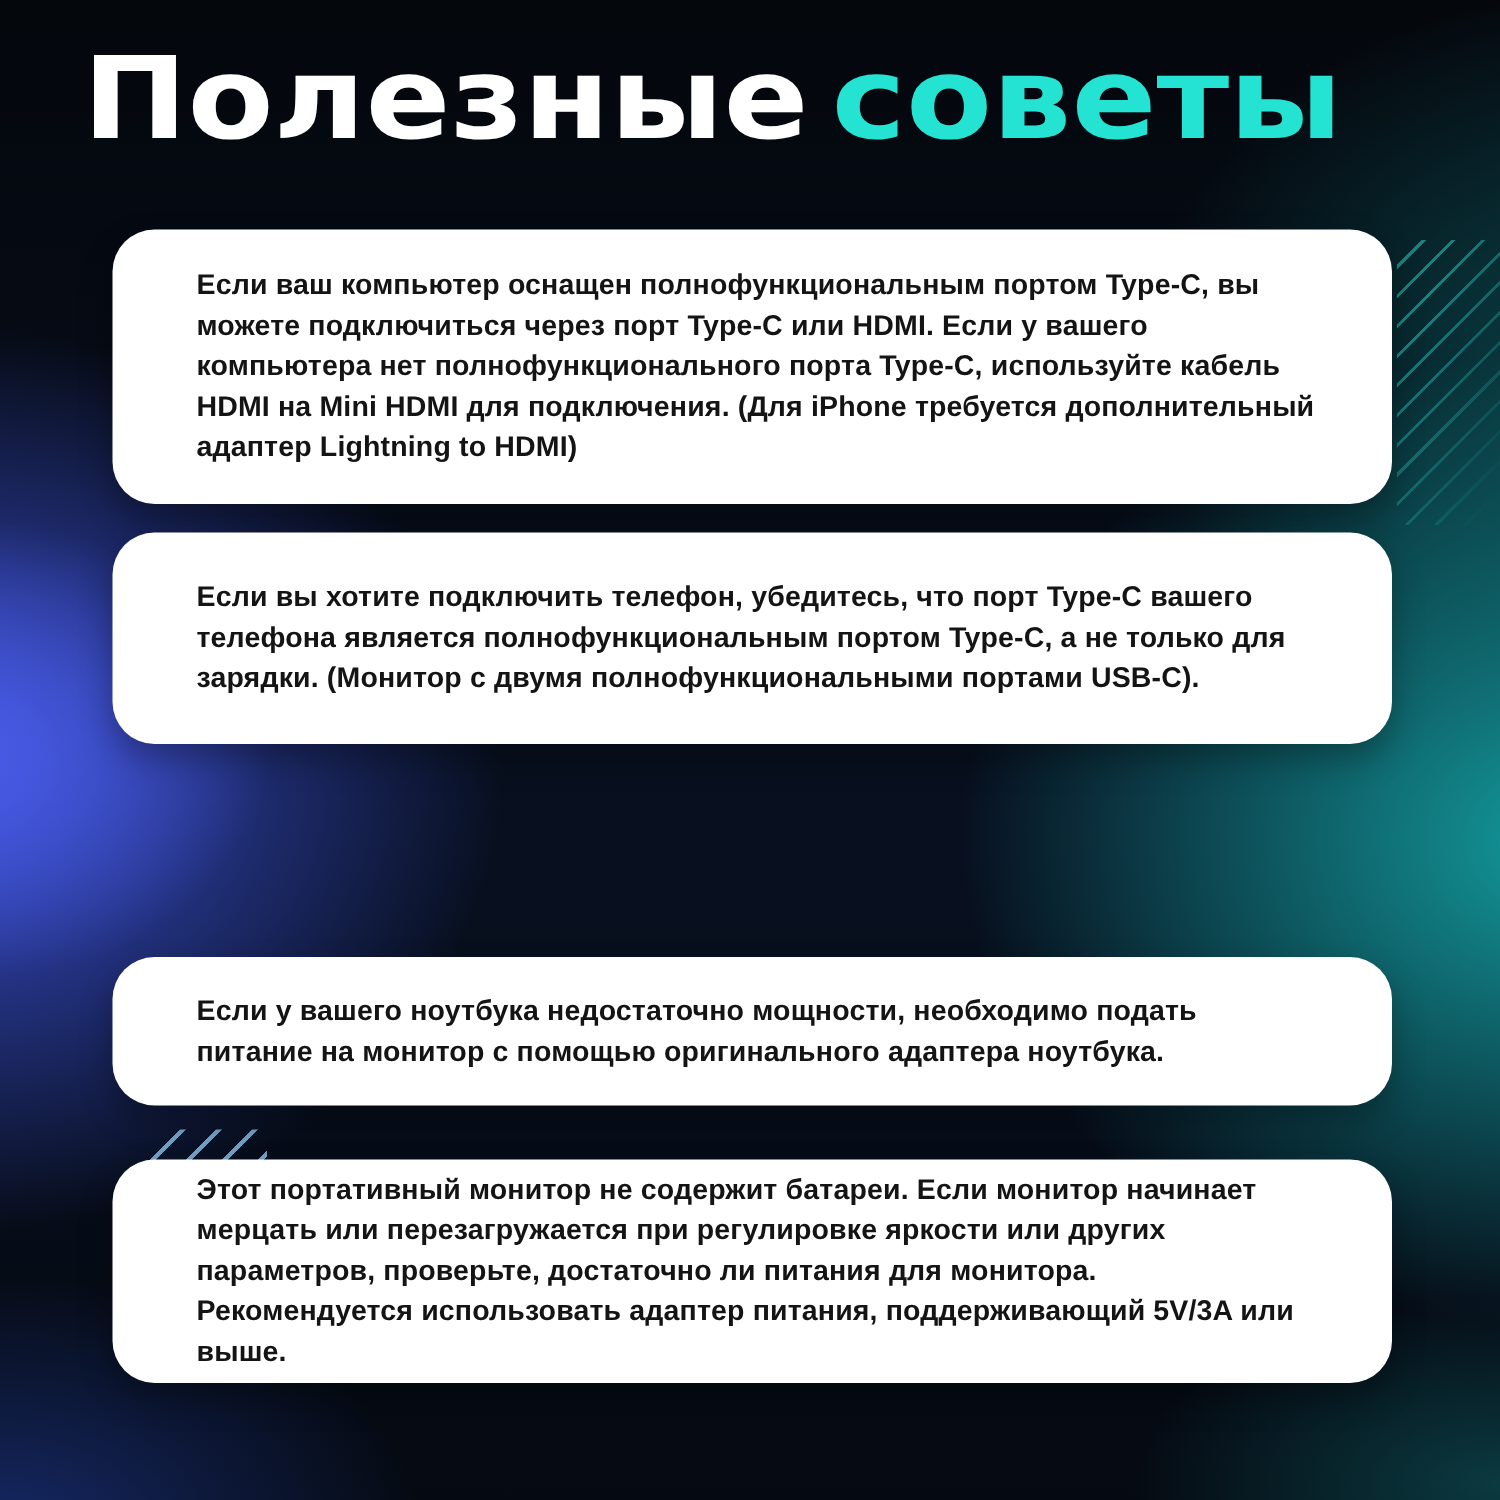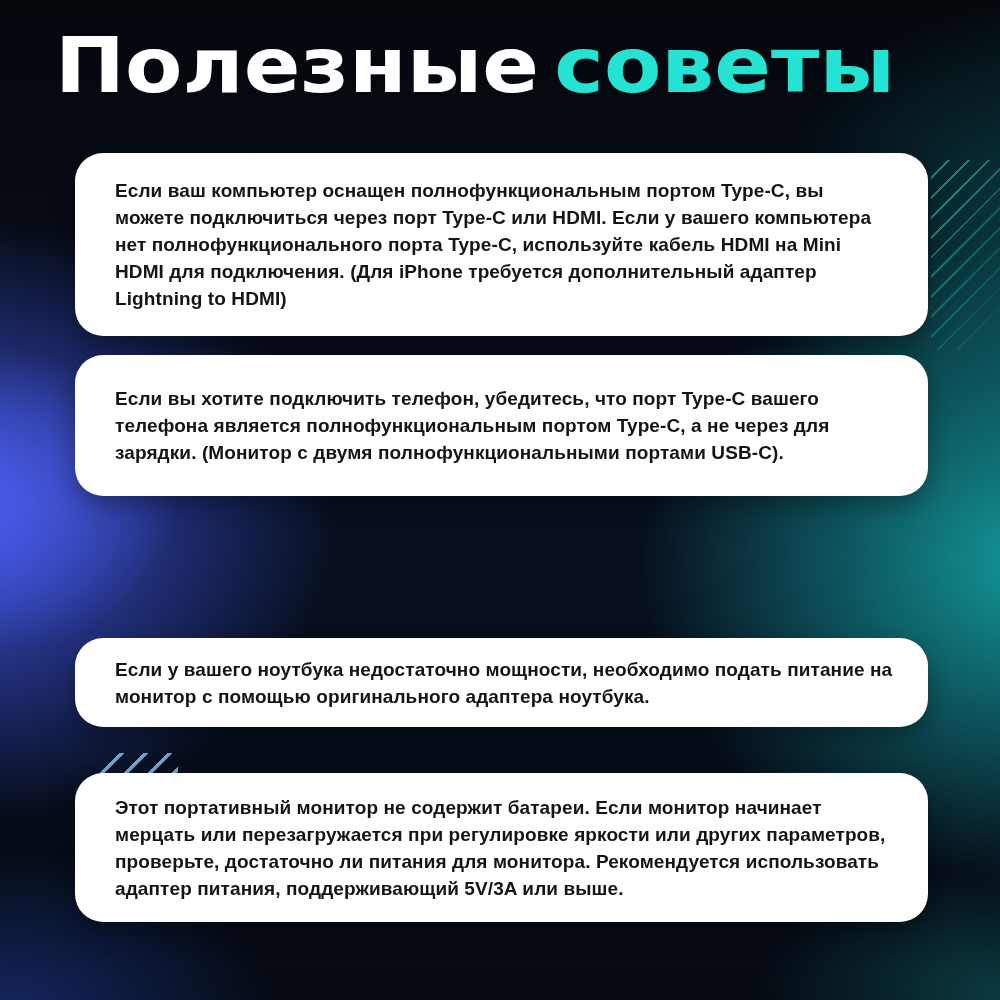--- a/index.html
+++ b/index.html
@@ -38,24 +38,24 @@
   .card{
     position:absolute;left:75px;width:853px;
     background:var(--card-bg);
     border-radius:28px;
     box-shadow:0 10px 22px rgba(0,0,0,0.30);
     display:flex;align-items:center;
   }
   .card-1{top:153px;height:183px;}
   .card-2{top:355px;height:141px;}
   .card-3{top:517px;height:101px;}
-  .card-4{top:638px;height:89px;}
+  .card-4{top:638px;height:99px;}
   .card-5{top:773px;height:149px;}
   .tip{
-    margin:0;padding:0 34px 0 40px;
+    margin:16px;padding:0 34px 0 40px;
     font-size:19px;line-height:27px;
     font-weight:700;color:var(--text-dark);
     letter-spacing:0.1px;
   }
   .hatch{
     position:absolute;left:931px;top:160px;width:69px;height:190px;
     background:repeating-linear-gradient(135deg,
       transparent 0 12px, rgba(38,205,196,0.55) 12px 14px);
     -webkit-mask-image:linear-gradient(115deg,#000 25%,transparent 92%);
             mask-image:linear-gradient(115deg,#000 25%,transparent 92%);
@@ -77,21 +77,21 @@
   </h1>
 
   <div class="hatch"></div>
   <div class="stripes"></div>
 
   <section class="card card-1">
     <p class="tip">Если ваш компьютер оснащен полнофункциональным портом Type-C, вы можете подключиться через порт Type-C или HDMI. Если у вашего компьютера нет полнофункционального порта Type-C, используйте кабель HDMI на Mini HDMI для подключения. (Для iPhone требуется дополнительный адаптер Lightning to HDMI)</p>
   </section>
 
   <section class="card card-2">
-    <p class="tip">Если вы хотите подключить телефон, убедитесь, что порт Type-C вашего телефона является полнофункциональным портом Type-C, а не через для зарядки. (Монитор с двумя полнофункциональными портами USB-C).</p>
+    <p class="tip">Если вы хотите подключить телефон, убедитесь, что порт Type-C вашего телефона является полнофункциональным портом Type-C, а не только для зарядки. (Монитор с двумя полнофункциональными портами USB-C).</p>
   </section>
 
 
   <section class="card card-4">
     <p class="tip">Если у вашего ноутбука недостаточно мощности, необходимо подать питание на монитор с помощью оригинального адаптера ноутбука.</p>
   </section>
 
   <section class="card card-5">
     <p class="tip">Этот портативный монитор не содержит батареи. Если монитор начинает мерцать или перезагружается при регулировке яркости или других параметров, проверьте, достаточно ли питания для монитора. Рекомендуется использовать адаптер питания, поддерживающий 5V/3A или выше.</p>
   </section>

